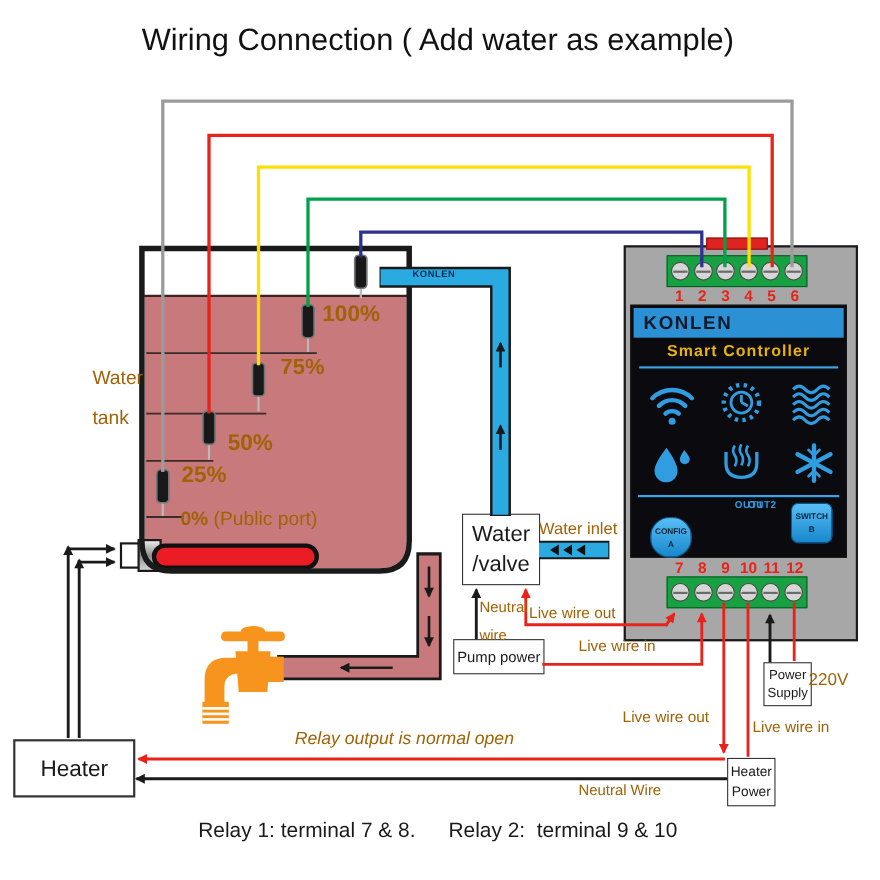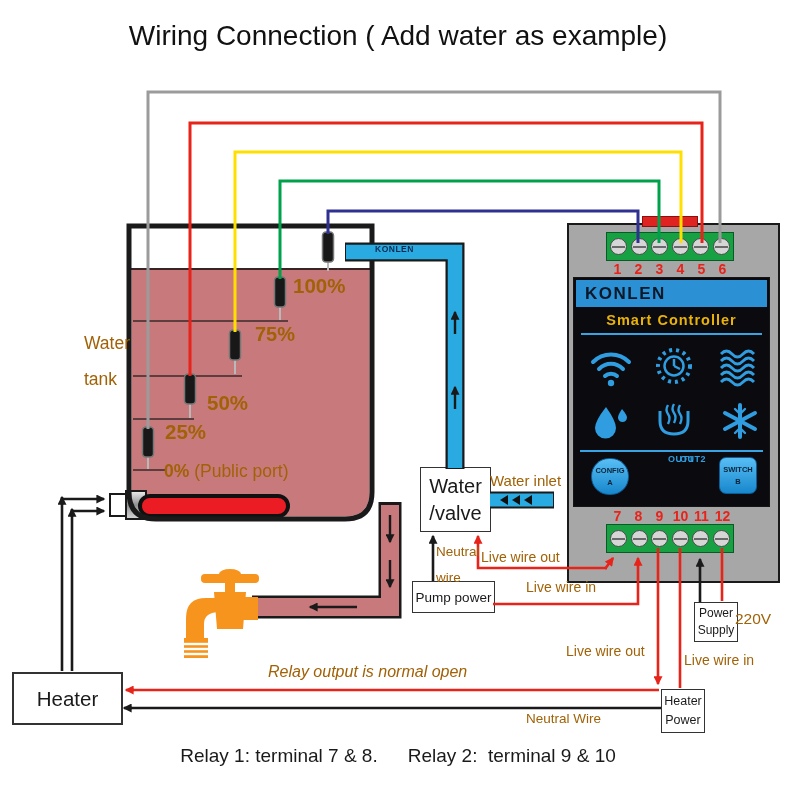--- a/index.html
+++ b/index.html
@@ -305,21 +305,21 @@
           <line x1="17" y1="32" x2="22" y2="27"></line>
             <line x1="27" y1="32" x2="22" y2="27"></line>
         </g>
       </svg>
 
       <div id="divider"></div>
 
       <div class="outlbl" style="left:60px;margin-left:34px;">OUT1</div>
       <div class="outlbl" style="left:106px;">OUT2</div>
 
-      <div class="blue-btn pre" style="left:17px;top:180px;border-radius:18px;">CONFIG
+      <div class="blue-btn pre" style="left:17px;top:192px;border-radius:18px;">CONFIG
 A</div>
       <div class="blue-btn pre" style="left:145px;top:179px;">SWITCH
 B</div>
     </div>
 
     <div class="numrow" style="top:283px;">
       <span>7</span>
       <span>8</span>
       <span>9</span>
       <span>10</span>

